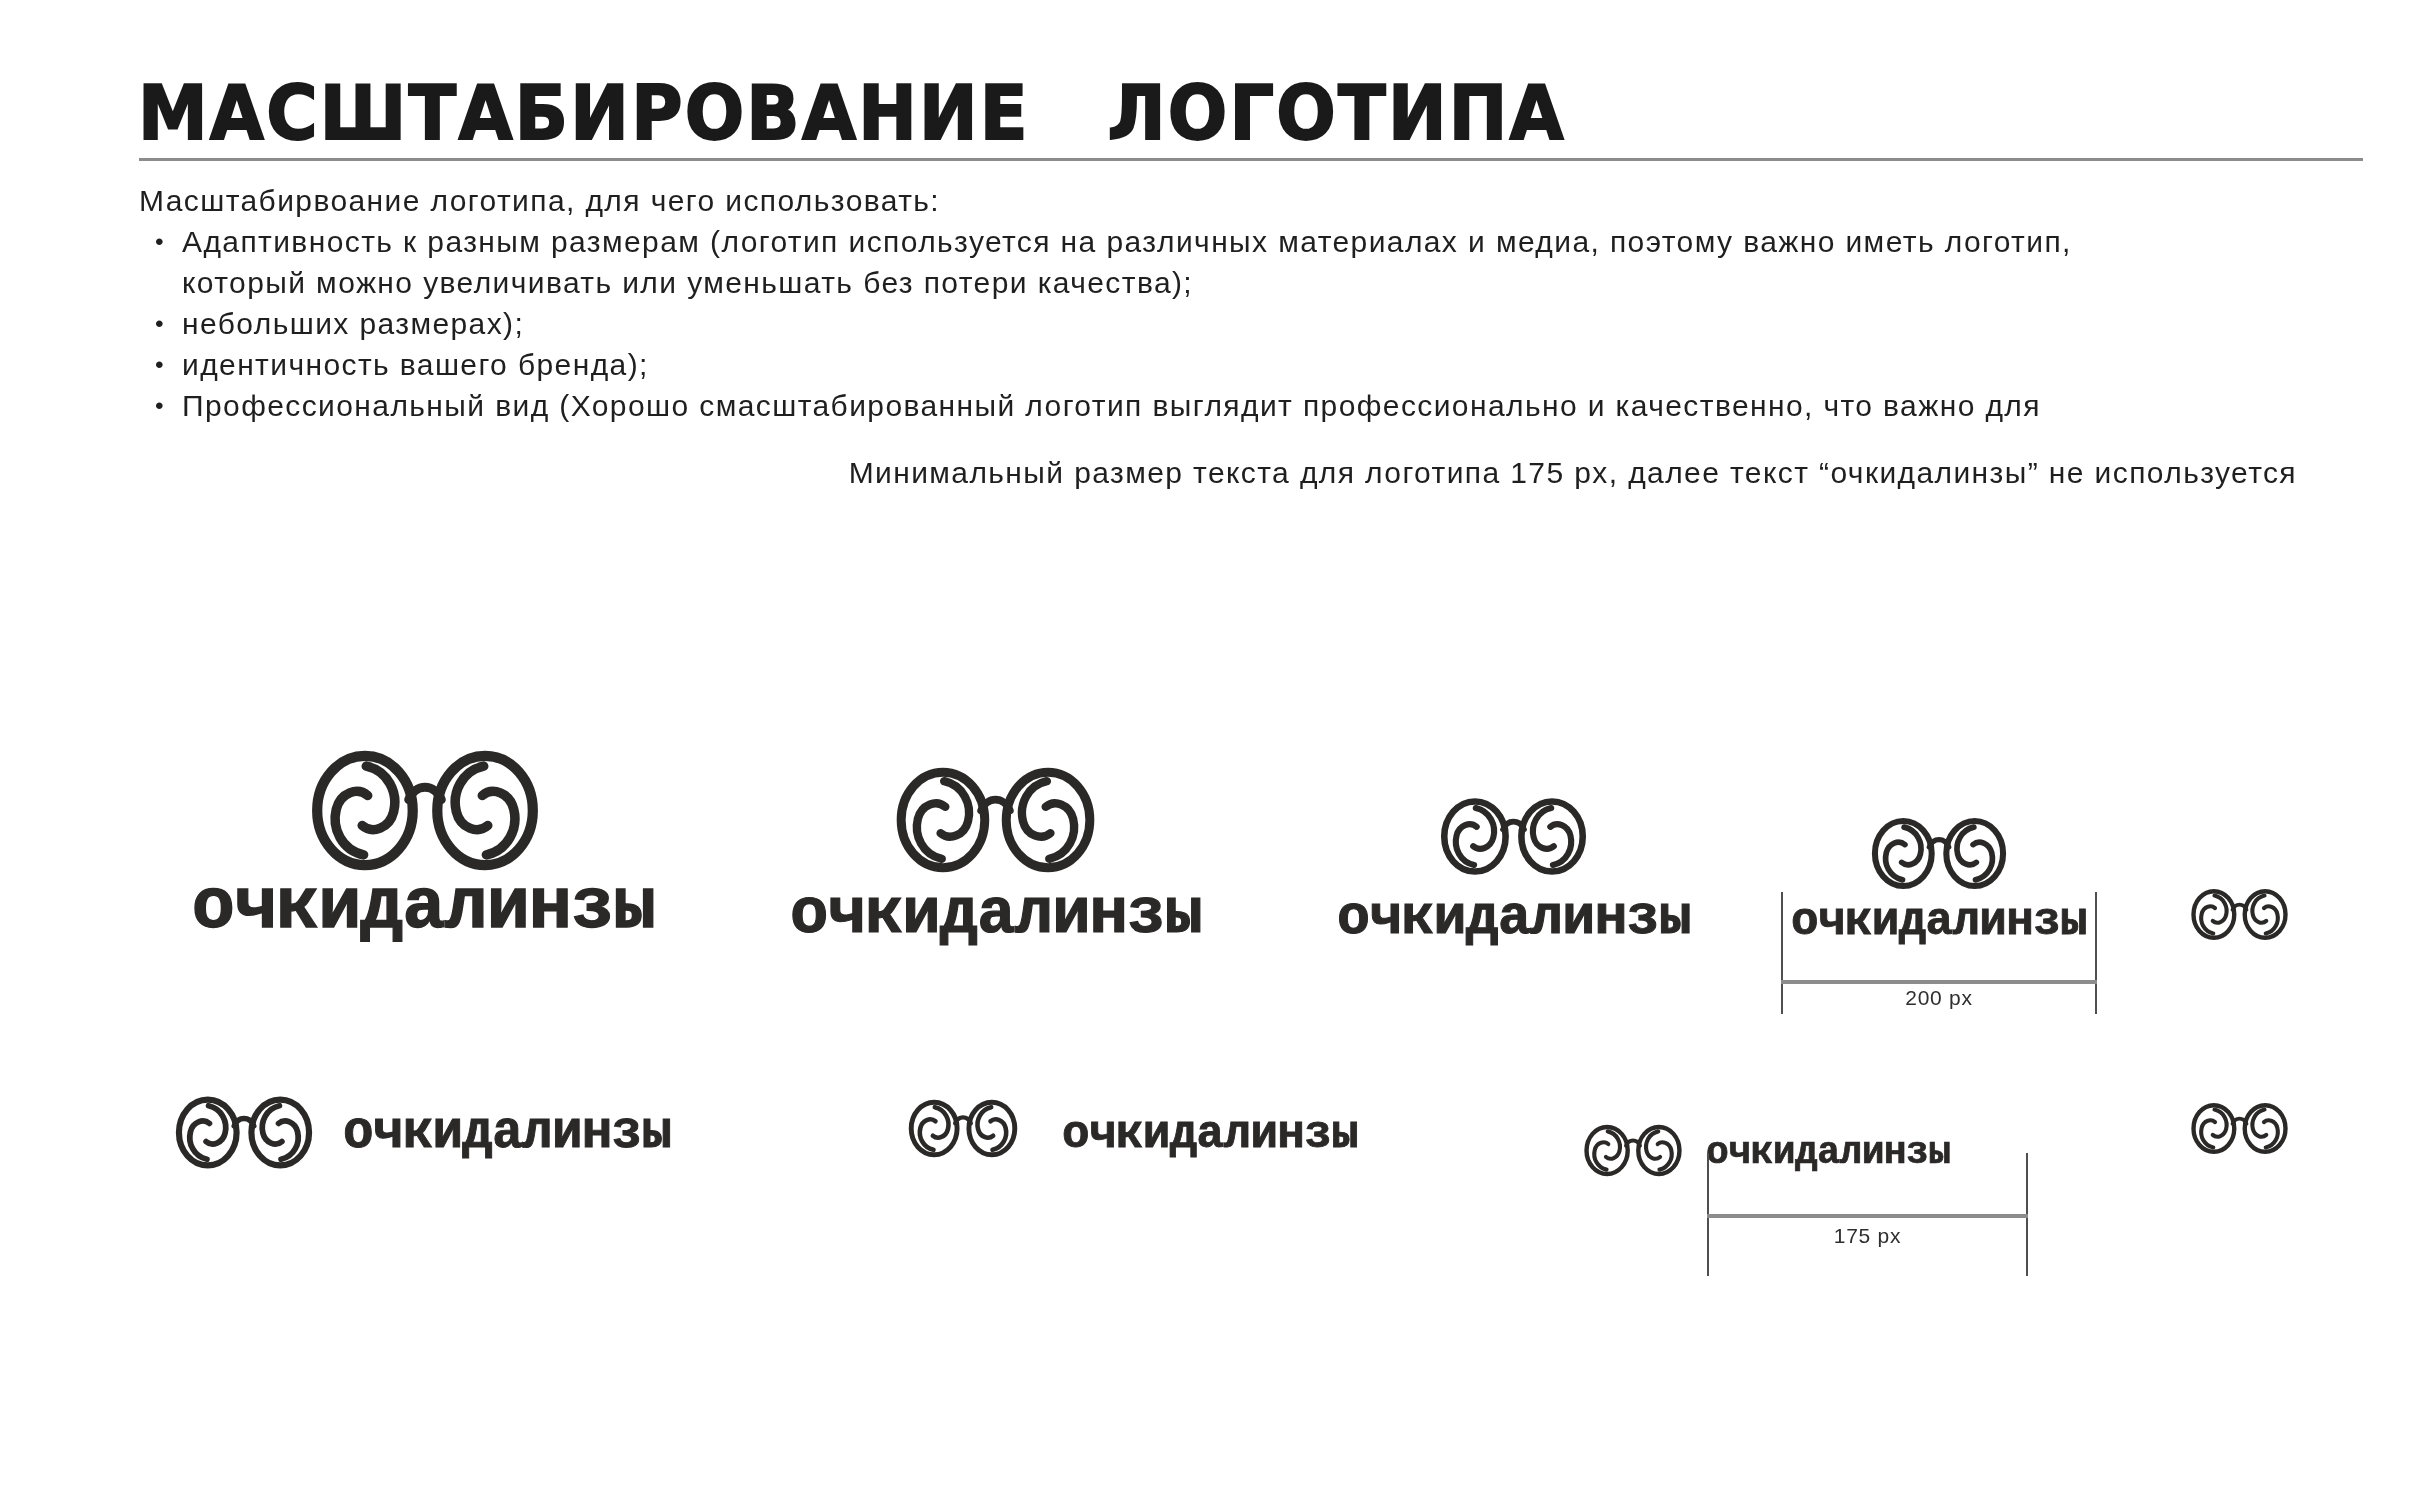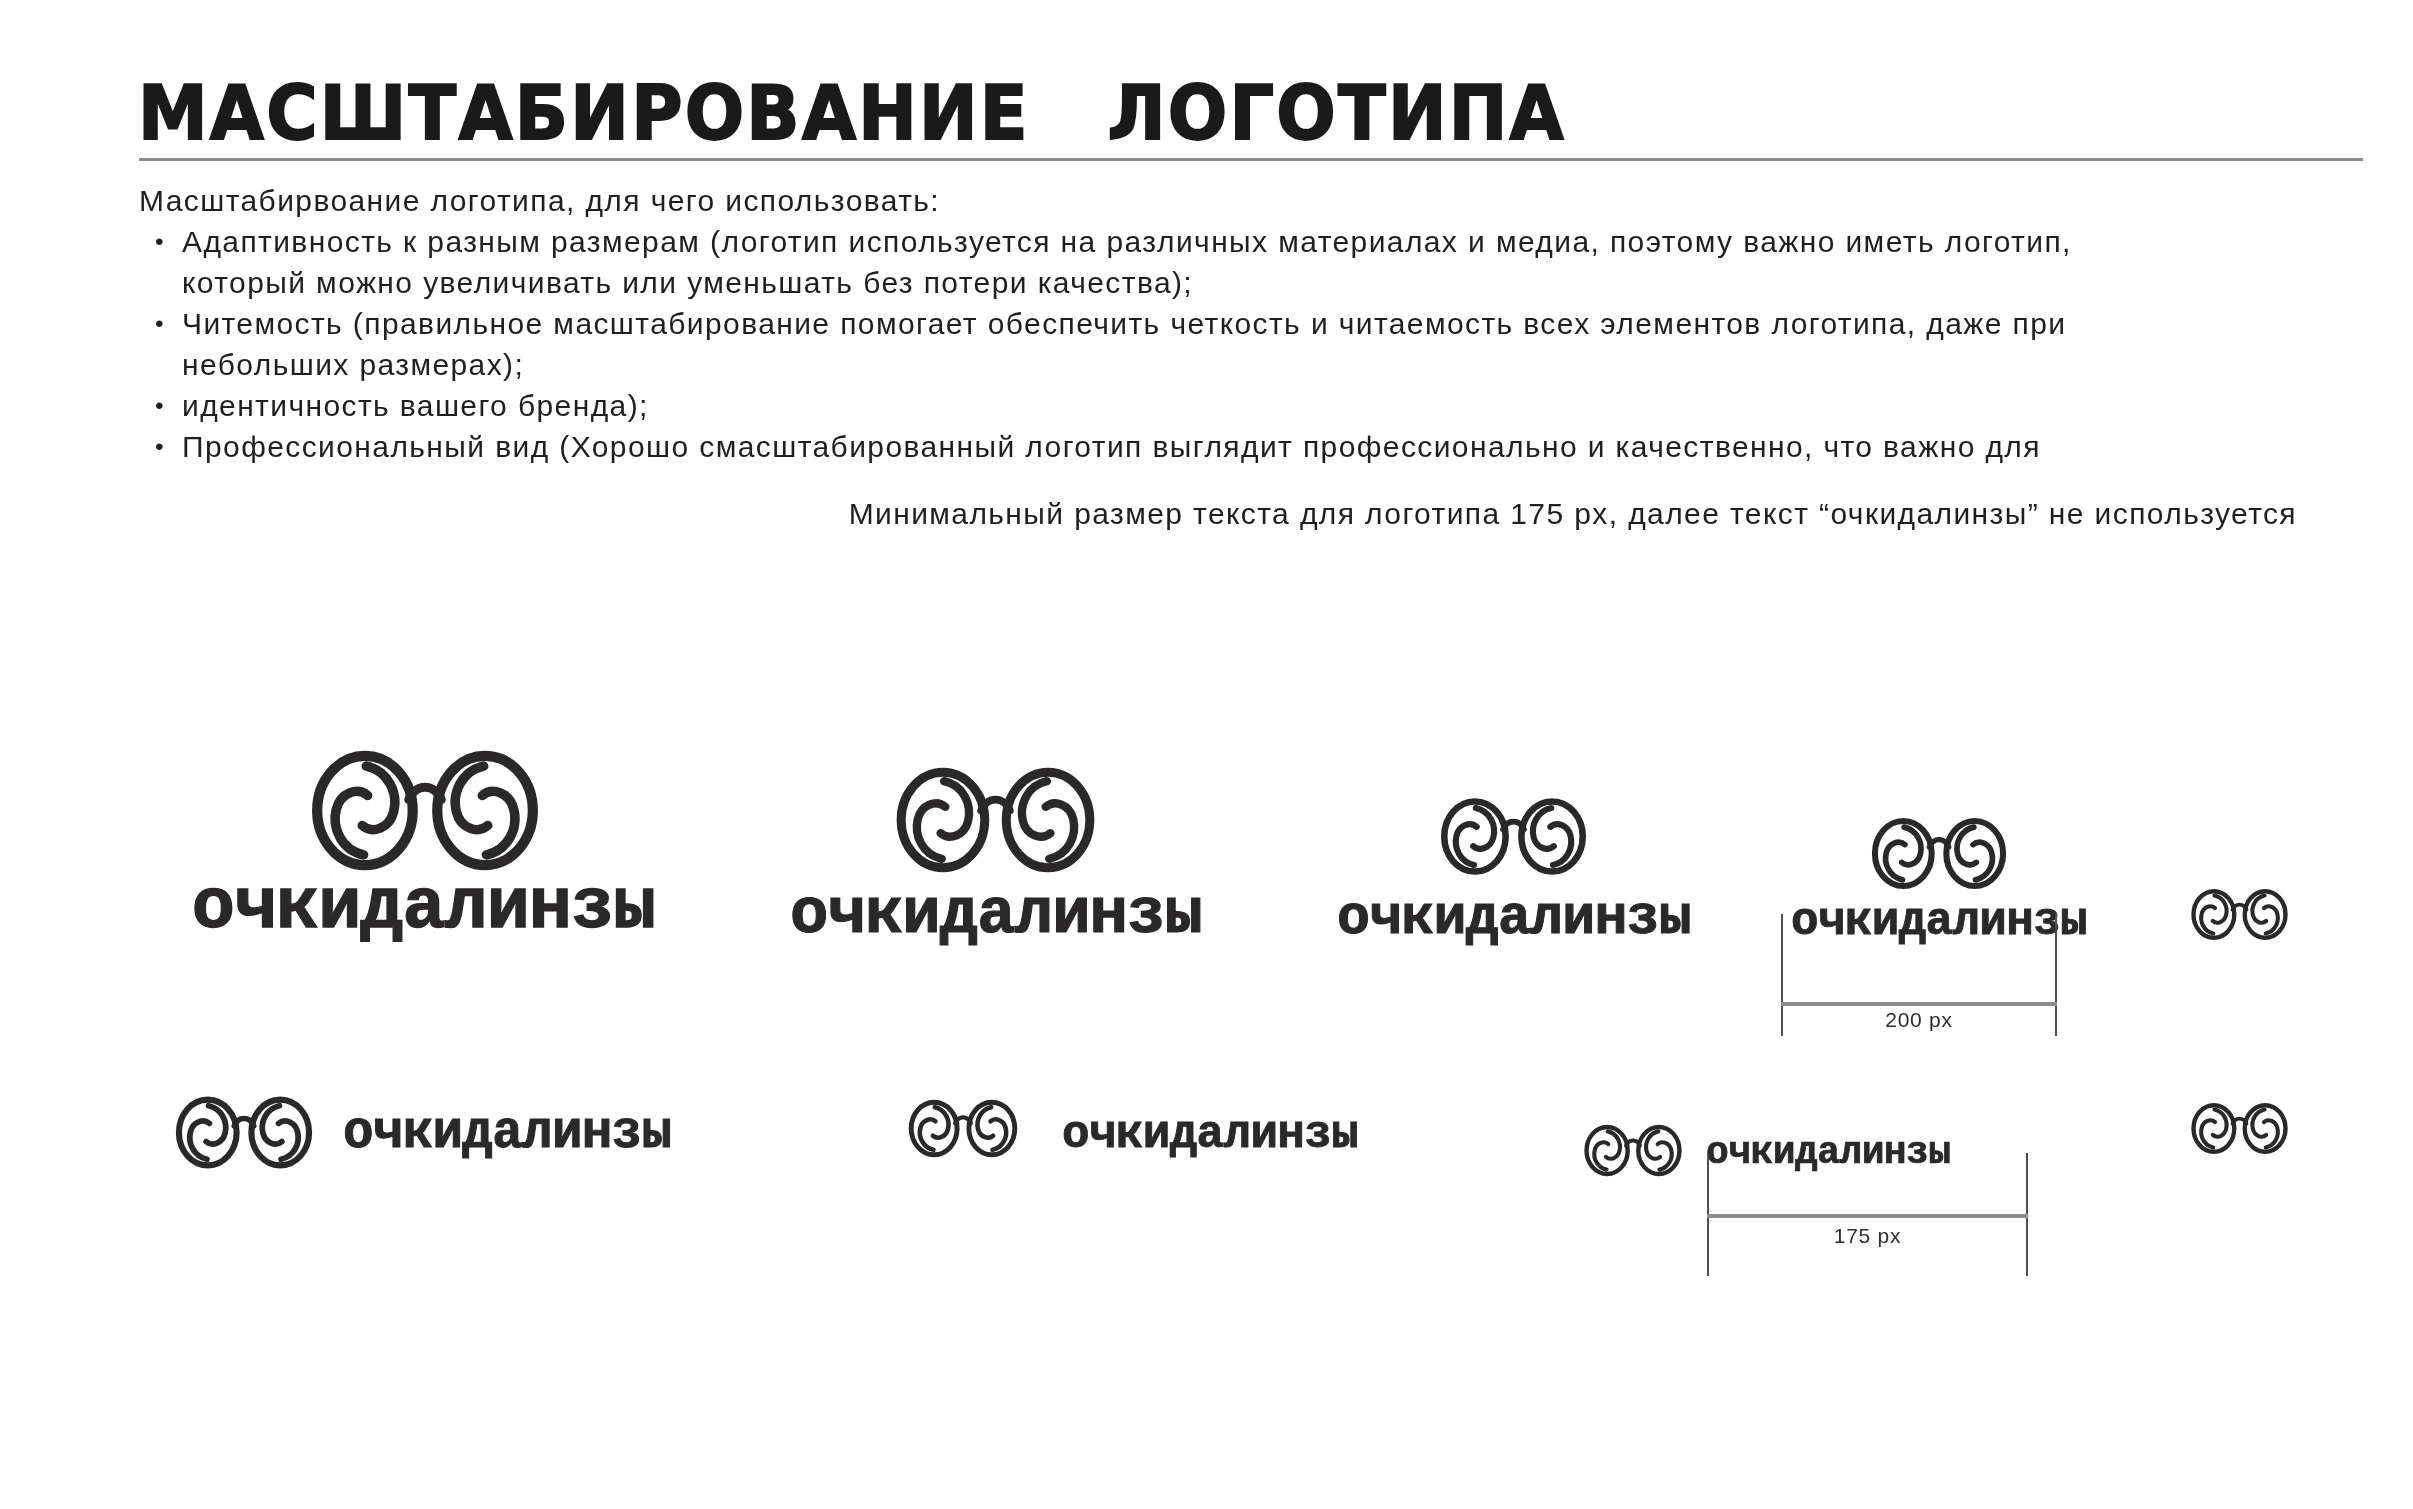--- a/index.html
+++ b/index.html
@@ -61,21 +61,20 @@
   <div class="copy">
     <p>Масштабирвоание логотипа, для чего использовать:</p>
     <ul>
       <li>
         <span class="dot">•</span>
         <span class="ln">Адаптивность к разным размерам (логотип используется на различных материалах и медиа, поэтому важно иметь логотип,</span>
         <span class="ln">который можно увеличивать или уменьшать без потери качества);</span>
       </li>
       <li>
         <span class="dot">•</span>
-        <span class="ln">Читемость (правильное масштабирование помогает обеспечить четкость и читаемость всех элементов логотипа, даже при</span>
         <span class="ln">небольших размерах);</span>
       </li>
       <li>
         <span class="dot">•</span>
         <span class="ln">идентичность вашего бренда);</span>
       </li>
       <li>
         <span class="dot">•</span>
         <span class="ln">Профессиональный вид (Хорошо смасштабированный логотип выглядит профессионально и качественно, что важно для</span>
       </li>
@@ -95,21 +94,21 @@
 
   <svg class="glasses" style="left:1439px;top:797px" width="149" height="79" viewBox="0 0 340 180">
       <use href="#glasses-shape"></use>
     </svg>
   <p class="wm center" style="left:1322px;top:891px;width:384px;font-size:55px">очкидалинзы</p>
 
   <svg class="glasses" style="left:1870px;top:817px" width="138" height="73" viewBox="0 0 340 180">
       <use href="#glasses-shape"></use>
     </svg>
   <p class="wm center" style="left:1781px;top:899px;width:316px;font-size:46px">очкидалинзы</p>
-  <div class="measure" style="left:1781px;top:914px;width:276px;height:122px">
+  <div class="measure" style="left:1781px;top:892px;width:316px;height:122px">
     <div class="vline left"></div>
     <div class="vline right"></div>
     <div class="hline" style="top:88px"></div>
     <div class="mlabel" style="top:94px">200 px</div>
   </div>
 
   <svg class="glasses" style="left:2190px;top:888px" width="99" height="53" viewBox="0 0 340 180">
       <use href="#glasses-shape"></use>
     </svg>
 

